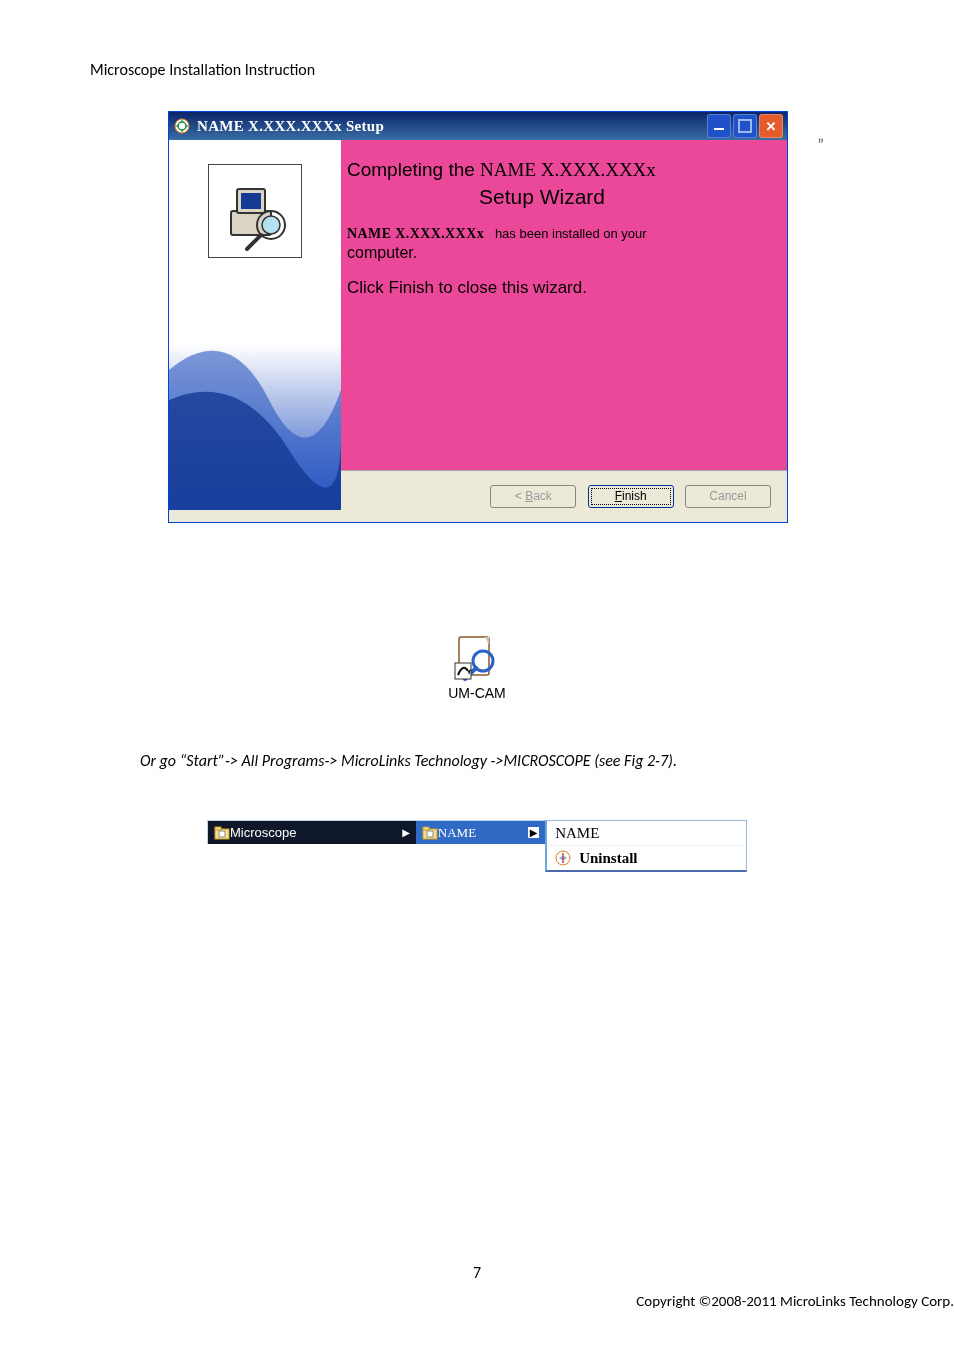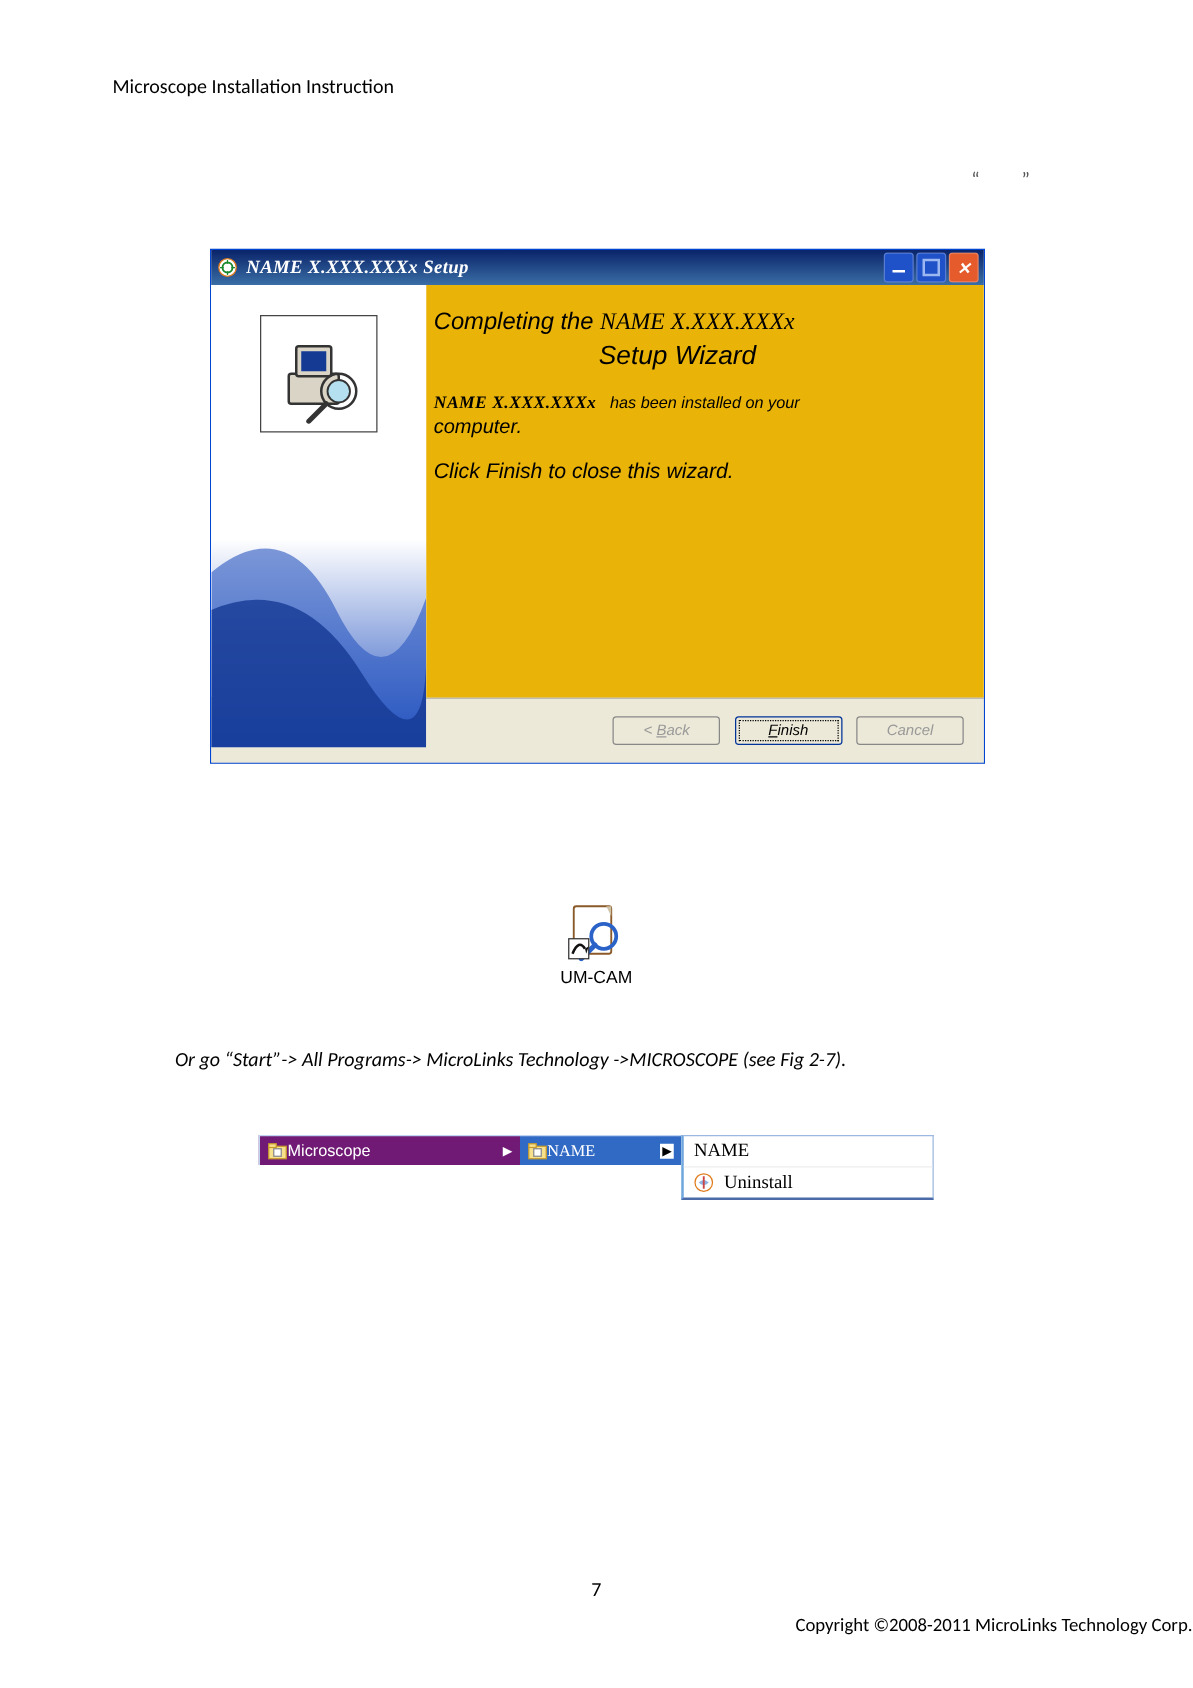--- a/index.html
+++ b/index.html
@@ -23,24 +23,23 @@
   }
   .quotes {
     position: absolute;
     top: 135px;
     right: 130px;
     font-size: 16px;
     color: #555;
   }
   .quotes .q2 { margin-left: 30px; }
   .dialog-wrap {
-    margin: 120px auto 0 auto;
+    margin: 32px auto 0 auto;
     width: 618px;
     position: relative;
-    font-style: italic;
   }
   .dialog {
     width: 618px;
     border: 1px solid #0046d5;
     background: #ece9d8;
     font-family: Tahoma, Arial, sans-serif;
     font-size: 12px;
     color: #000;
   }
   .titlebar {
@@ -93,21 +92,21 @@
     box-sizing: border-box;
   }
   .wizard-icon-box {
     width: 92px; height: 92px;
     border: 1px solid #444;
     background: #fff;
     display:flex; align-items:center; justify-content:center;
   }
   .right-pane {
     flex: 1;
-    background: #eab308;
+    background: #ec4899;
     padding: 18px 20px 10px 6px;
     box-sizing: border-box;
     min-height: 330px;
   }
   .right-pane h1 {
     font-family: Tahoma, Arial, sans-serif;
     font-size: 19px;
     font-weight: normal;
     margin: 0 0 16px 0;
     line-height: 1.3;
@@ -192,21 +191,21 @@
   .startmenu {
     margin: 50px auto 0 auto;
     width: 540px;
     font-family: Tahoma, Arial, sans-serif;
     font-size: 13px;
     display:flex;
   }
   .sm-col1 {
     width: 210px;
     height: 24px;
-    background: #701a75;
+    background: #0f172a;
     color:#fff;
     display:flex;
     align-items:center;
     padding-left:6px;
     box-sizing:border-box;
     border-top: 1px solid #c0d4f0;
     border-left: 1px solid #c0d4f0;
   }
   .sm-col1 .arrow { margin-left:auto; margin-right:6px; font-size:10px; }
   .sm-col2 {
@@ -231,21 +230,21 @@
   }
   .sm-row3a, .sm-row3b {
     height: 24px;
     display:flex;
     align-items:center;
     padding-left:8px;
     gap:8px;
     font-family: "Times New Roman", serif;
     font-size: 15px;
   }
-  .sm-row3b { border-top: 1px solid #eee; }
+  .sm-row3b { border-top: 1px solid #eee; font-weight: bold; }
   .sm-icon-sq {
     width:16px; height:16px;
     display:flex; align-items:center; justify-content:center;
   }
   .footer {
     position:absolute;
     bottom: 40px;
     left: 0;
     width: 100%;
     text-align:center;

